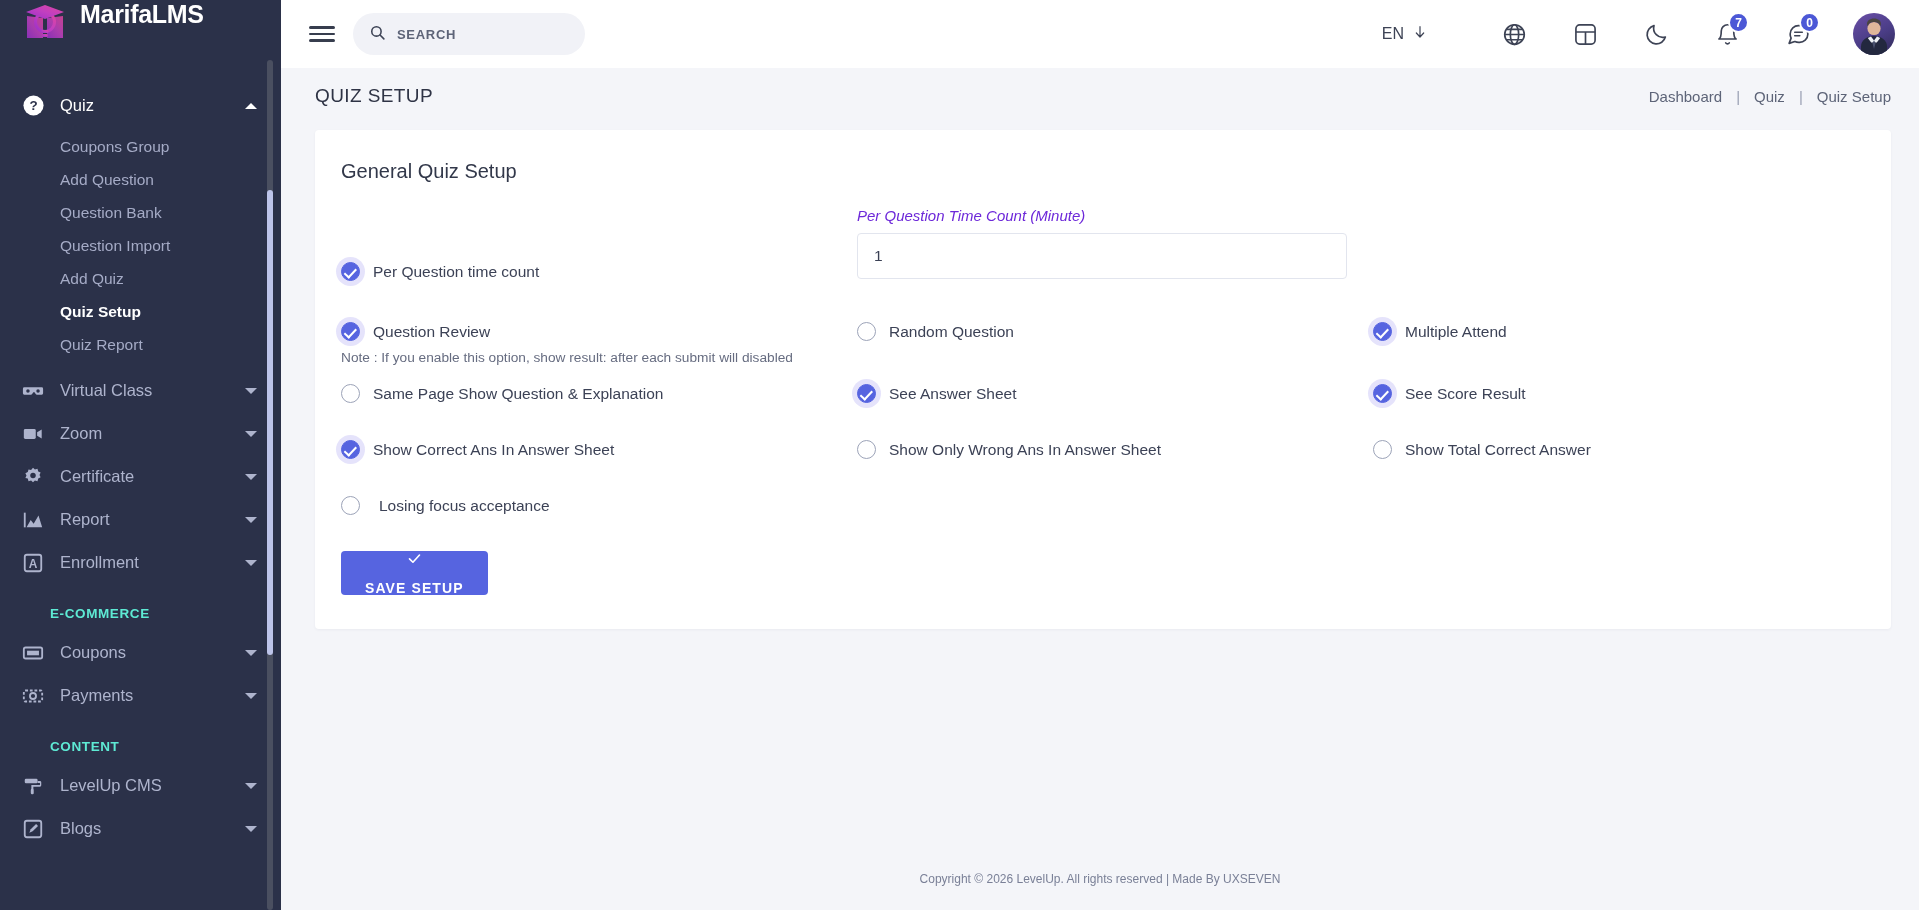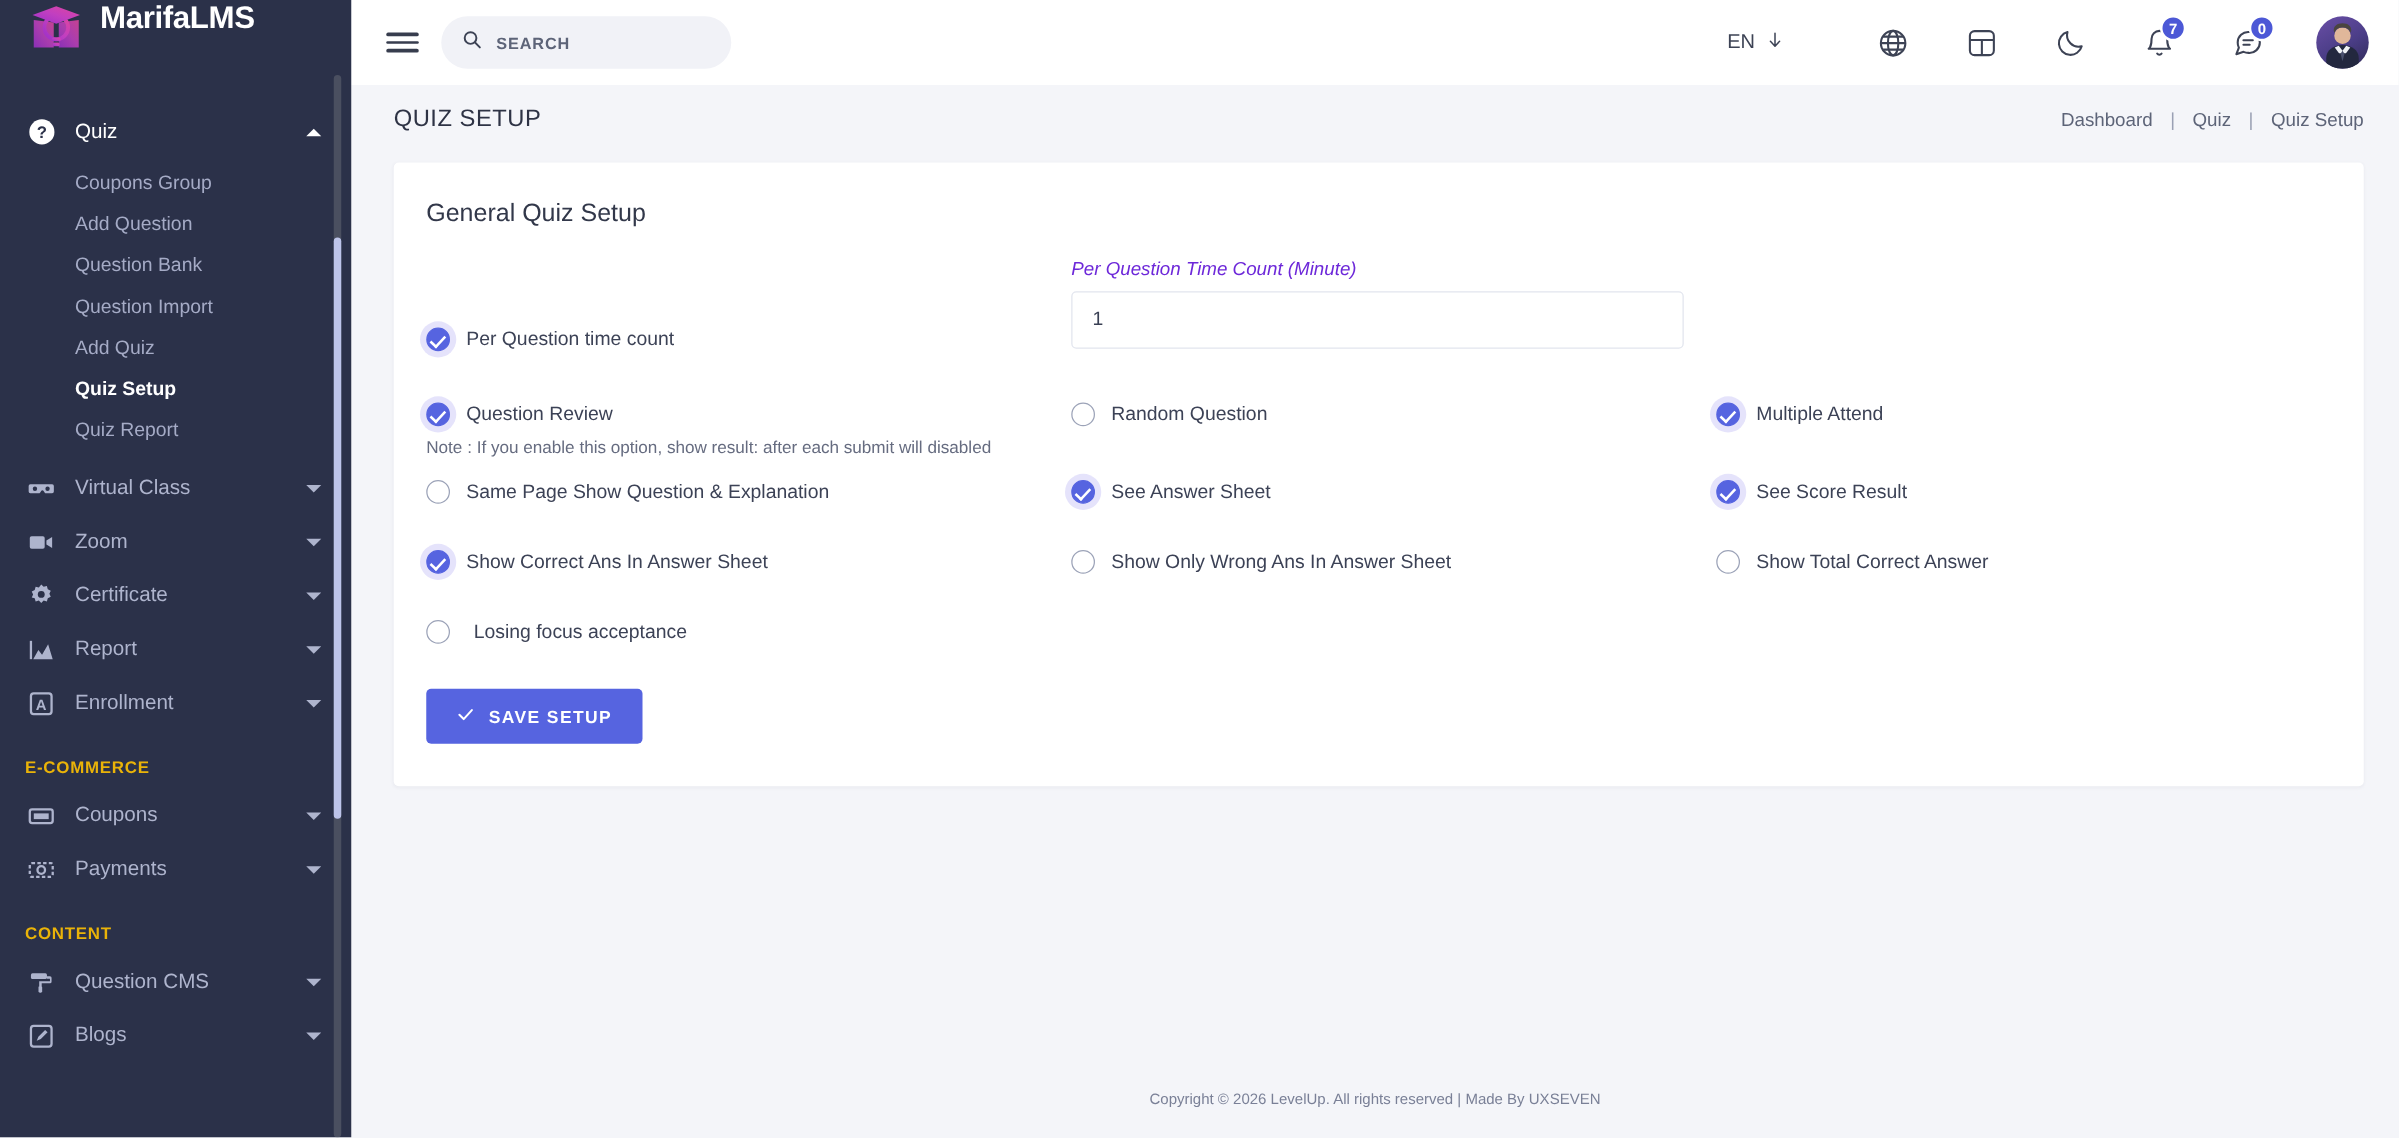--- a/index.html
+++ b/index.html
@@ -56,22 +56,22 @@
 
   .submenu { padding: 3px 0 8px 0; }
   .submenu-item {
     height: 33px; display: flex; align-items: center;
     padding-left: 60px; color: #a5abc6; font-size: 15.5px;
     cursor: pointer; white-space: nowrap;
   }
   .submenu-item.active { color: #ffffff; font-weight: 700; }
 
   .nav-section {
-    color: #eab308; font-size: 13.5px; font-weight: 700;
-    letter-spacing: 0.6px; padding: 22px 0 10px 20px;
+    color: #5eead4; font-size: 13.5px; font-weight: 700;
+    letter-spacing: 0.6px; padding: 22px 0 10px 20px; margin-left: 30px;
   }
 
   .sb-track {
     position: absolute; top: 60px; right: 8px; width: 6px;
     height: 850px; background: #4a4f60; border-radius: 3px;
   }
   .sb-thumb {
     position: absolute; top: 130px; left: 0; width: 6px;
     height: 465px; background: #bdc4ea; border-radius: 3px;
   }
@@ -188,20 +188,21 @@
   .note {
     color: #666c80; font-size: 13.7px; margin-top: 9px; padding-left: 0;
   }
 
   .save-btn {
     margin-top: 36px; height: 44px; border: none; border-radius: 4px;
     background: #5664e0; color: #ffffff; font-size: 14px; font-weight: 700;
     letter-spacing: 1.1px; padding: 0 24px; cursor: pointer;
     display: inline-flex; align-items: center; gap: 11px;
     font-family: "Liberation Sans", sans-serif;
+    flex-direction: column;
   }
 
   .footer {
     height: 62px; flex: 0 0 62px; display: flex; align-items: center;
     justify-content: center; color: #7a8097; font-size: 12px;
     background: #f4f5f9;
   }
 </style>
 </head>
 <body>
@@ -338,21 +339,21 @@
       <div class="nav-section">CONTENT</div>
 
       <div class="nav-group-head">
         <span class="nav-icon">
           <svg viewBox="0 0 24 24" width="22" height="22" fill="currentColor">
             <rect x="3" y="4" width="14" height="5" rx="1.4"></rect>
             <path d="M17 6.5h2.6a1.4 1.4 0 0 1 1.4 1.4v3.4a1.4 1.4 0 0 1-1.4 1.4h-7.2v2.6h-2.2V11h9.4V8.7H17z"></path>
             <rect x="9.6" y="15" width="3.2" height="6" rx="1.3"></rect>
           </svg>
         </span>
-        <span class="nav-label">Question CMS</span>
+        <span class="nav-label">LevelUp CMS</span>
         <span class="caret caret-down"></span>
       </div>
 
       <div class="nav-group-head">
         <span class="nav-icon">
           <svg viewBox="0 0 24 24" width="22" height="22">
             <rect x="3" y="3" width="18" height="18" rx="2.4" fill="none" stroke="currentColor" stroke-width="2"></rect>
             <path d="M8 16l1.5-3.6L15.4 6.5l2.1 2.1-5.9 5.9z" fill="currentColor"></path>
           </svg>
         </span>

